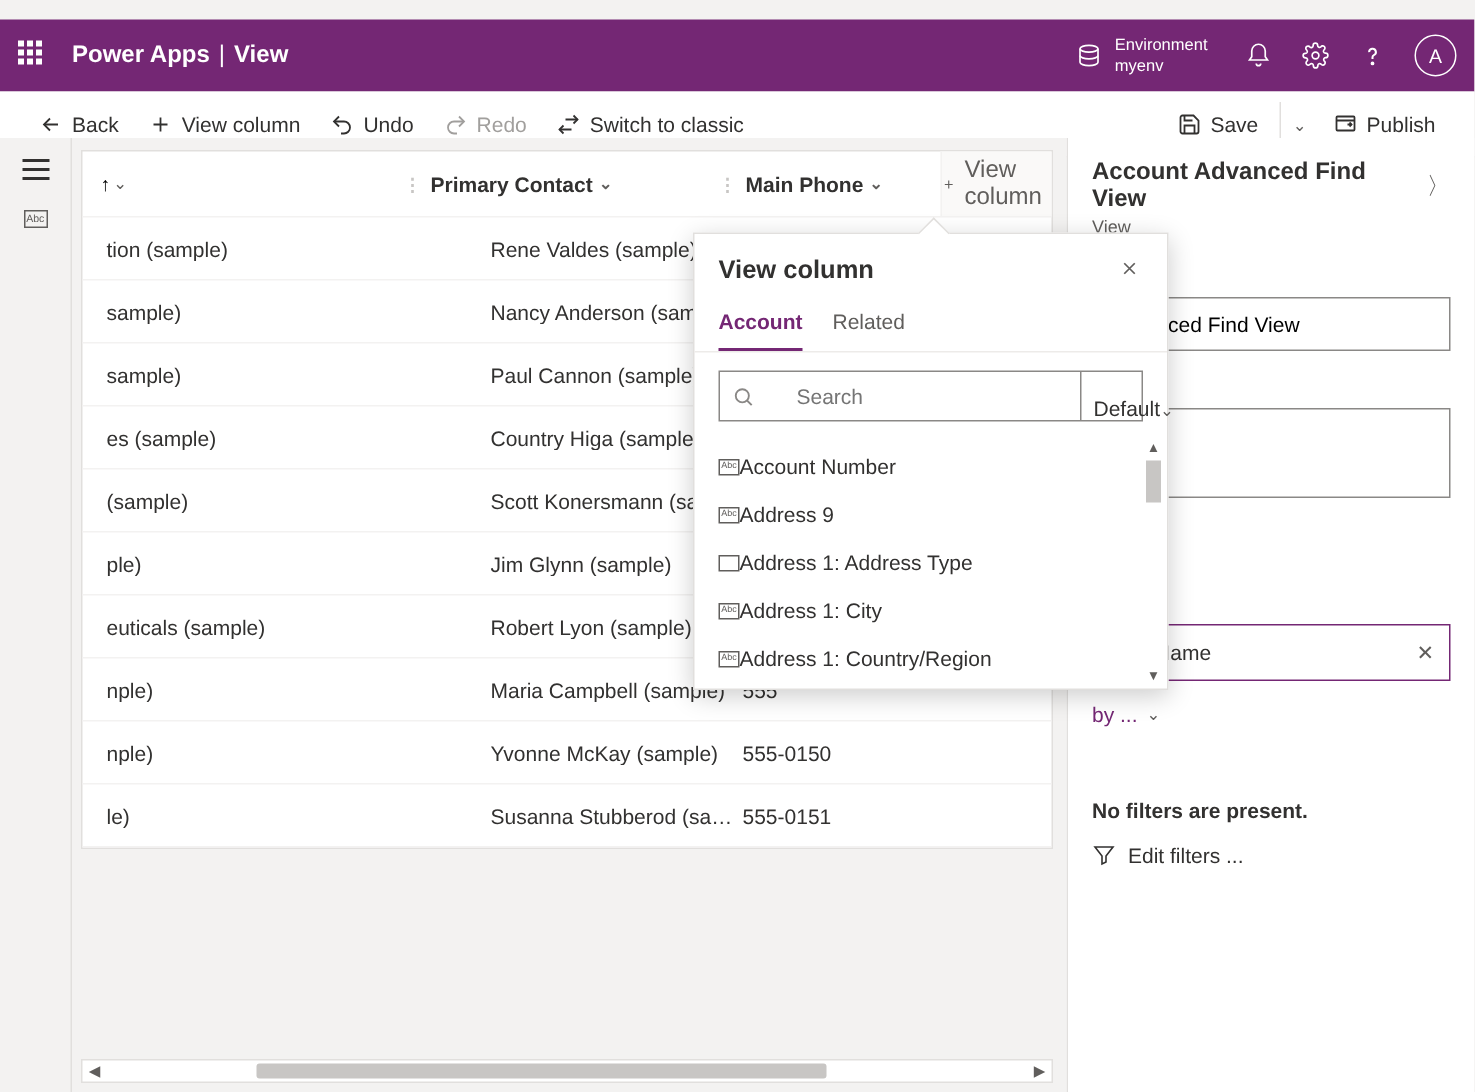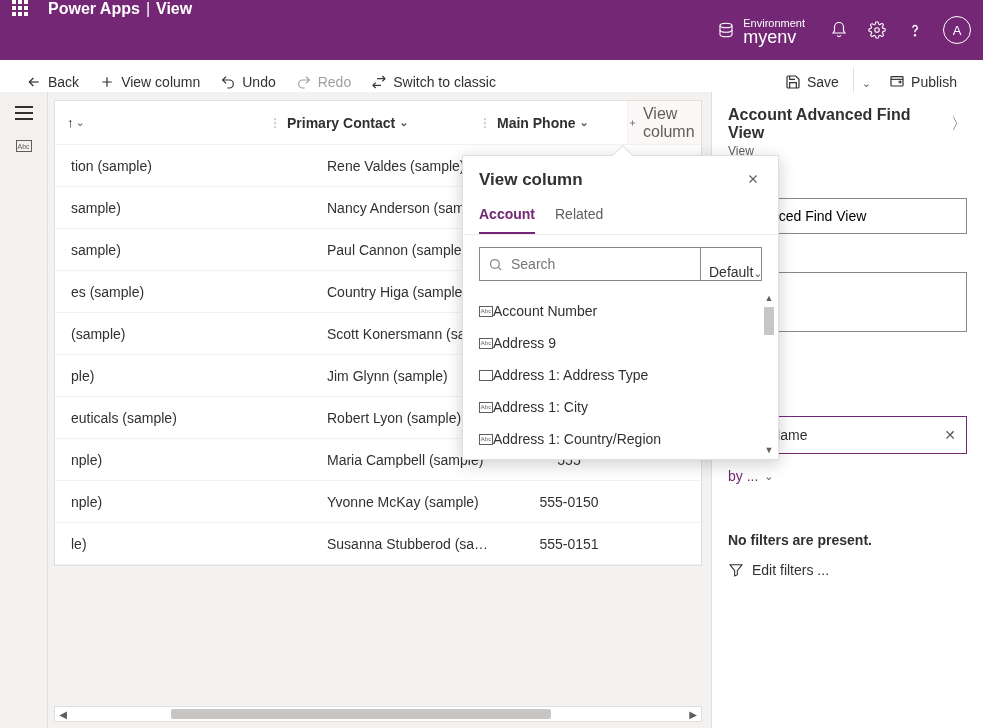--- a/index.html
+++ b/index.html
@@ -1,28 +1,28 @@
 <!DOCTYPE html>
 <html><head>
 <meta charset="utf-8">
 <style>
   * { box-sizing: border-box; margin: 0; padding: 0; font-family: "Segoe UI", Arial, sans-serif; }
   body { width: 983px; height: 728px; overflow: hidden; background: #f3f2f1; position: relative; }
 
   
-  .top-header { height: 60px; background: #742774; color: #fff; display: flex; padding: 0 12px; }
+  .top-header { height: 48px; background: #742774; color: #fff; display: flex; align-items: center; padding: 0 12px; margin-top: 13px; }
   .waffle { width: 20px; height: 20px; display: grid; grid-template-columns: repeat(3,4px); grid-template-rows: repeat(3,4px); gap: 2px; margin-right: 16px; cursor: pointer; }
   .waffle span { background: #fff; }
   .top-title { font-size: 16px; font-weight: 600; }
   .top-title .sep { margin: 0 6px; font-weight: 400; }
   .top-spacer { flex: 1; }
   .env-block { display: flex; align-items: center; margin-right: 24px; }
   .env-block svg { margin-right: 8px; }
   .env-text { font-size: 11px; line-height: 14px; }
-  .env-text .env-name { font-size: 18px; }
+  .env-text .env-name { font-size: 11px; }
   .top-icons { display: flex; align-items: center; gap: 18px; }
   .top-icon { width: 20px; height: 20px; display:flex; align-items:center; justify-content:center; cursor:pointer; }
   .avatar { width: 28px; height: 28px; border: 1px solid #fff; border-radius: 50%; display:flex; align-items:center; justify-content:center; font-size:13px; }
 
   
   .cmd-bar { height: 44px; background: #fff; border-bottom: 1px solid #e1dfdd; display: flex; align-items: center; padding: 0 16px; }
   .cmd-btn { display: flex; align-items: center; gap: 6px; padding: 6px 10px; font-size: 14px; color: #323130; cursor: pointer; border-radius: 2px; }
   .cmd-btn.disabled { color: #a19f9d; cursor: default; }
   .cmd-spacer { flex: 1; }
   .save-group { display: flex; align-items: center; }
@@ -41,21 +41,21 @@
   .col-sort { width: 50px; padding-left: 12px; display:flex; align-items:center; gap:2px; }
   .col-head { display: flex; align-items: center; font-size: 14px; font-weight: 600; color: #323130; gap: 4px; cursor:pointer; }
   .col-contact { width: 210px; padding-left: 0; }
   .col-phone { width: 148px; }
   .drag-handle { color: #c8c6c4; font-size: 12px; margin-right:2px; }
   .add-col-hdr { flex:1; display:flex; align-items:center; justify-content:center; gap:6px; color:#605e5c; background:#faf9f8; height:100%; cursor:pointer; border-left:1px solid #f3f2f1; }
   .grid-body { }
   .grid-row { height: 42px; display: flex; align-items: center; border-bottom: 1px solid #f3f2f1; font-size: 14px; color: #323130; }
   .cell-name { width: 214px; padding-left: 16px; overflow:hidden; white-space:nowrap; text-overflow:ellipsis; }
   .cell-contact { width: 168px; overflow:hidden; white-space:nowrap; text-overflow:ellipsis; }
-  .cell-phone { width: 148px; text-align: center; }
+  .cell-phone { width: 148px; }
   .hscroll { position:absolute; left:6px; bottom:6px; width:648px; height:16px; background:#fff; border:1px solid #e1dfdd; display:flex; align-items:center; }
   .hscroll .arrow { width:16px; text-align:center; color:#605e5c; font-size:10px; cursor:pointer; }
   .hscroll .track { flex:1; height:100%; position:relative; }
   .hscroll .thumb { position:absolute; left:100px; top:2px; height:10px; width:380px; background:#c8c6c4; border-radius:2px; cursor:pointer; }
 
   
   .right-panel { width: 272px; background: #fff; border-left: 1px solid #e1dfdd; padding: 14px 16px; overflow:hidden; }
   .rp-head { display:flex; align-items:center; justify-content:space-between; }
   .rp-title { font-size: 16px; font-weight: 600; color:#323130; }
   .rp-sub { font-size: 12px; color:#605e5c; margin-top:2px; }
@@ -73,21 +73,21 @@
   .flyout { position:absolute; top:155px; left:462px; width:317px; background:#fff; box-shadow:0 4px 16px rgba(0,0,0,0.2); border:1px solid #e1dfdd; z-index:100; }
   .flyout::before { content:""; position:absolute; top:-8px; left:152px; width:14px; height:14px; background:#fff; border-left:1px solid #e1dfdd; border-top:1px solid #e1dfdd; transform:rotate(45deg); }
   .fly-head { display:flex; justify-content:space-between; align-items:center; padding:14px 16px 8px; }
   .fly-title { font-size:17px; font-weight:600; color:#323130; }
   .fly-close { width:16px; height:16px; cursor:pointer; color:#605e5c; }
   .fly-tabs { display:flex; gap:20px; padding:0 16px; border-bottom:1px solid #edebe9; }
   .fly-tab { padding:8px 0 10px; font-size:14px; color:#605e5c; cursor:pointer; border-bottom:2px solid transparent; }
   .fly-tab.active { color:#742774; border-bottom-color:#742774; font-weight:600; }
   .fly-search-row { display:flex; margin:12px 16px; border:1px solid #8a8886; height:34px; }
   .fly-search { flex:1; display:flex; align-items:center; padding:0 8px; gap:8px; }
-  .fly-search input { border:none; outline:none; font-size:14px; flex:1; color:#605e5c; }
+  .fly-search input { border:none; outline:none; font-size:14px; flex:1; color:#605e5c;margin-left:20px; }
   .fly-default { width:90px; border-left:1px solid #8a8886; display:flex; align-items:flex-end; justify-content:space-between; padding:0 8px; font-size:14px; color:#323130; cursor:pointer; }
   .fly-list { position:relative; padding:2px 0 4px 16px; }
   .fly-item { display:flex; align-items:center; height:32px; font-size:14px; color:#323130; cursor:pointer; }
   .fly-item .fi-icon { width:14px; height:11px; border:1px solid #605e5c; font-size:6px; display:flex; align-items:center; justify-content:center; color:#605e5c; }
   .fly-item .fi-icon.blank { background:#fff; }
   .fly-scroll { position:absolute; right:2px; top:0; bottom:0; width:14px; }
   .fly-scroll .sarrow { height:14px; font-size:9px; text-align:center; color:#605e5c; cursor:pointer; }
   .fly-scroll .strack { position:absolute; top:14px; bottom:14px; left:0; right:0; }
   .fly-scroll .sthumb { position:absolute; top:0; left:2px; width:10px; height:28px; background:#c8c6c4; cursor:pointer; }
 

